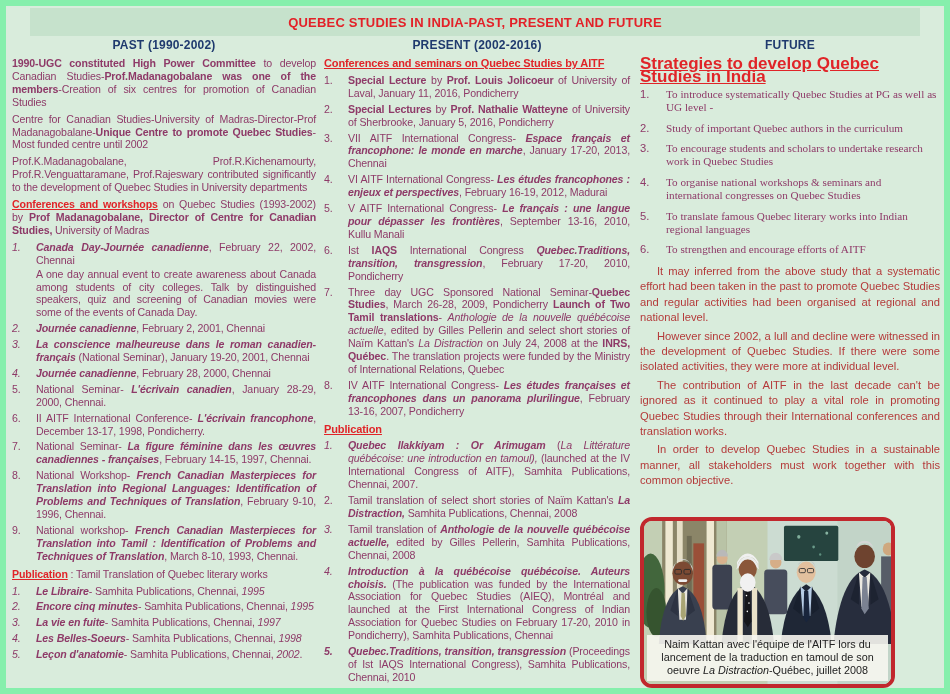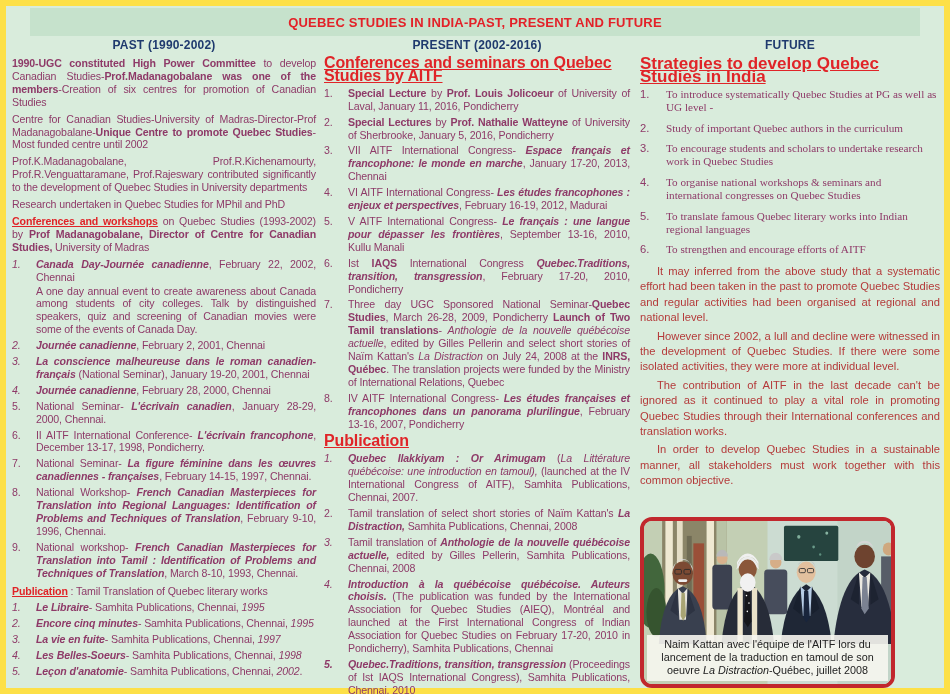--- a/index.html
+++ b/index.html
@@ -1,30 +1,30 @@
 <!DOCTYPE html>
 <html><head>
 <meta charset="utf-8">
 <style>
   html,body{margin:0;padding:0;background:#ffffff;}
-  .page{position:relative;width:950px;height:694px;background:#fde047;overflow:hidden;
+  .page{position:relative;width:950px;height:694px;background:#86efac;overflow:hidden;
         font-family:"Liberation Sans",sans-serif;}
   .green-bg{position:absolute;left:6px;top:6px;right:6px;bottom:6px;background:#d9ecdc;}
   .banner{position:absolute;left:30px;right:30px;top:8px;height:28px;background:#c6e2cc;
           display:flex;align-items:center;justify-content:center;}
   .banner-title{color:#e32128;font-weight:bold;font-size:13px;letter-spacing:.2px;}
   .col{position:absolute;top:38px;}
   .col1{left:12px;width:304px;}
   .col2{left:324px;width:306px;}
   .col3{left:640px;width:300px;}
   .colhead{text-align:center;color:#1f3a6e;font-weight:bold;font-size:12px;margin-bottom:5px;letter-spacing:.2px;}
   .colbody{color:#8e3a68;font-size:10.6px;line-height:12.9px;text-align:justify;letter-spacing:-0.12px;}
   .col3 .colbody{font-size:11.2px;line-height:13.4px;letter-spacing:0;}
   .para{margin:0 0 4px 0;}
-  .subhead{margin:0 0 4px 0;color:#e02428;font-weight:bold;text-decoration:underline;text-align:left;font-size:16px;}
+  .subhead{margin:0 0 4px 0;color:#e02428;font-weight:bold;text-decoration:underline;text-align:left;font-size:11px;}
   .col3 .subhead{font-size:17px;}
   .s-b{font-weight:bold;}
   .s-i{font-style:italic;}
   .s-bi{font-weight:bold;font-style:italic;}
   .s-rh{color:#e02428;font-weight:bold;text-decoration:underline;}
   .list{margin:0 0 5px 0;}
   .li{display:flex;margin:0 0 3px 0;}
   .num{flex:0 0 24px;}
   .it{flex:1;text-align:justify;}
   .note{margin-top:1px;}
@@ -48,21 +48,20 @@
   <div class="banner">
     <span class="banner-title">QUEBEC STUDIES IN INDIA-PAST, PRESENT AND FUTURE</span>
   </div>
 
   <div class="col col1">
     <div class="colhead">PAST (1990-2002)</div>
     <div class="colbody">
         <p class="para"><span class="s-b">1990-UGC constituted High Power Committee</span><span> to develop Canadian Studies-</span><span class="s-b">Prof.Madanagobalane was one of the members</span><span>-Creation of six centres for promotion of Canadian Studies</span></p>
         <p class="para"><span>Centre for Canadian Studies-University of Madras-Director-Prof Madanagobalane-</span><span class="s-b">Unique Centre to promote Quebec Studies</span><span>-Most funded centre until 2002</span></p>
         <p class="para"><span>Prof.K.Madanagobalane, Prof.R.Kichenamourty, Prof.R.Venguattaramane, Prof.Rajeswary contributed significantly to the development of Quebec Studies in University departments</span></p>
-        <p class="para"><span>Research undertaken in Quebec Studies for MPhil and PhD</span></p>
         <p class="para"><span class="s-rh">Conferences and workshops</span><span> on Quebec Studies (1993-2002) by </span><span class="s-b">Prof Madanagobalane, Director of Centre for Canadian Studies,</span><span> University of Madras</span></p>
         <div class="list">
           <div class="li">
             <span class="num s-i">1.</span>
             <div class="it"><span class="s-bi">Canada Day-Journée canadienne</span><span>, February 22, 2002, Chennai</span><div class="note"><span>A one day annual event to create awareness about Canada among students of city colleges.  Talk by distinguished speakers, quiz and screening of Canadian movies were some of the events of Canada Day.</span></div></div>
           </div>
           <div class="li">
             <span class="num s-i">2.</span>
             <div class="it"><span class="s-bi">Journée canadienne</span><span>, February 2, 2001, Chennai</span></div>
           </div>

